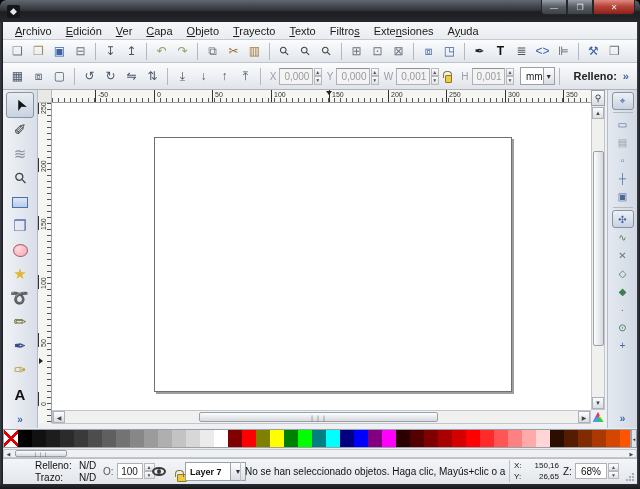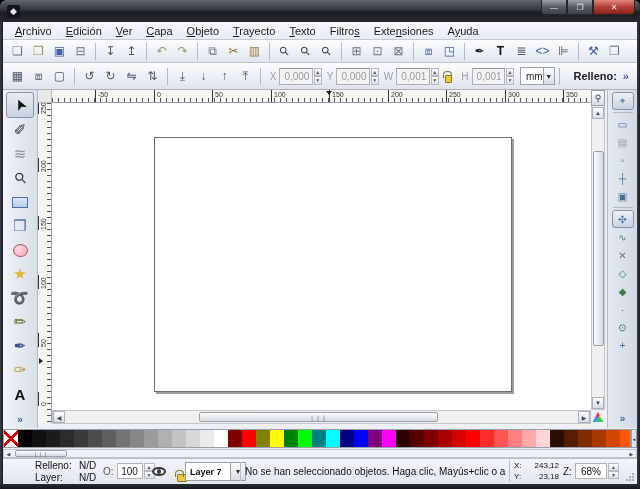--- a/index.html
+++ b/index.html
@@ -506,45 +506,45 @@
     <div class="palscroll">
       <span class="palbtn" style="left:0;">◀</span>
       <span class="palthumb">❘❘❘</span>
       <span class="palbtn" style="right:0;">▶</span>
     </div>
   </div>
 
   <div class="statusbar">
     <div class="fsblock">
       <div><span class="lbl">Relleno:</span><span class="val">N/D</span></div>
-      <div><span class="lbl">Layer:</span><span class="val">N/D</span></div>
+      <div><span class="lbl">Trazo:</span><span class="val">N/D</span></div>
     </div>
     <div class="opacity">
       <span style="margin-right:3px;color:#555;">O:</span>
       <span class="obox">100</span>
       <span class="spin" style="height:16px;">
           <span>▲</span>
           <span>▼</span>
         </span>
     </div>
     <span class="eyeicon"></span>
     <span class="lockicon lockicon2"></span>
     <span class="layerbox">
       <span class="lname">Layer 7</span>
       <span class="ddbtn">▼</span>
     </span>
     <div class="statmsg">No se han seleccionado objetos. Haga clic, Mayús+clic o arrastr</div>
     <div class="coords">
       <div class="crow">
           <span>X:</span>
-          <span>243,12</span>
+          <span>150,16</span>
         </div>
       <div class="crow">
           <span>Y:</span>
-          <span>23,18</span>
+          <span>26,65</span>
         </div>
     </div>
     <div class="zoomctl">
       <span class="zlbl">Z:</span>
       <span class="zbox">68%</span>
       <span class="spin" style="height:16px;">
           <span>▲</span>
           <span>▼</span>
         </span>
     </div>

